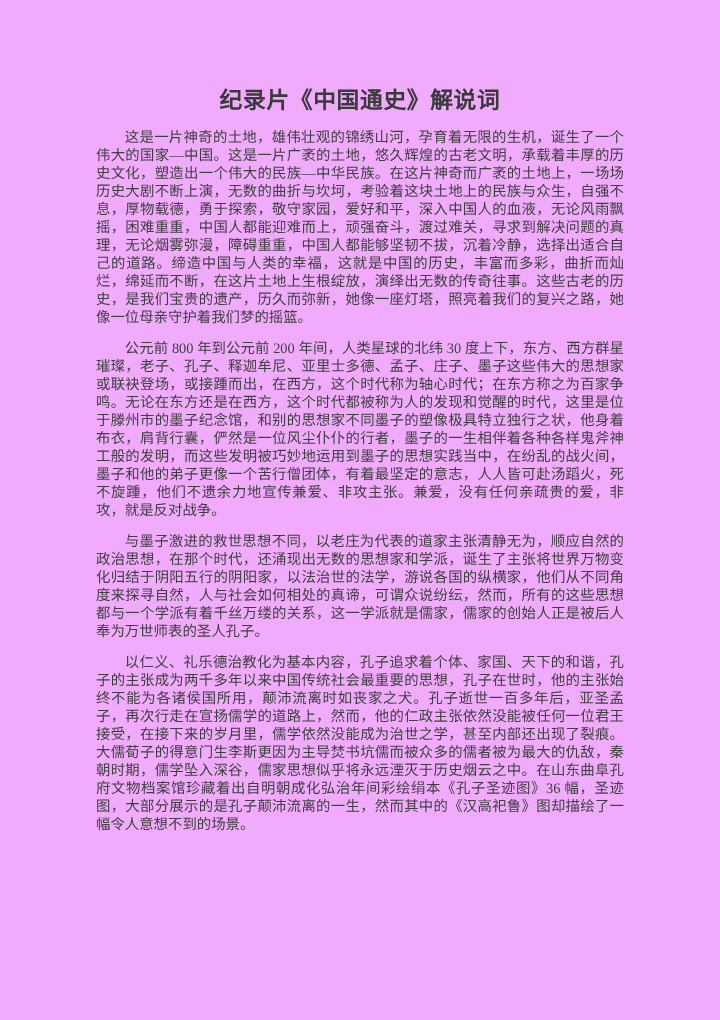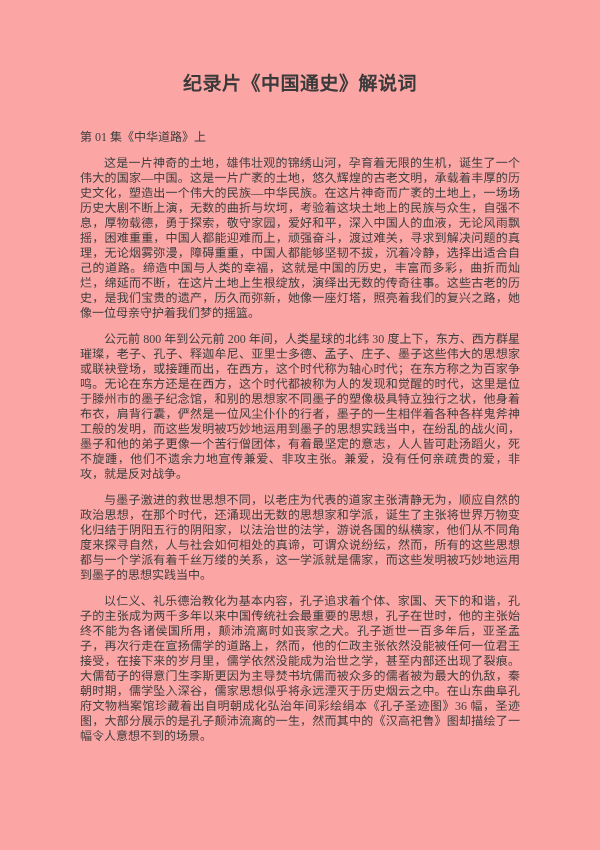--- a/index.html
+++ b/index.html
@@ -12,21 +12,21 @@
     height: 850px;
     overflow: hidden;
     font-family: "Liberation Serif", "DejaVu Serif", serif;
     color: #3d3d3d;
   }
   .page {
     box-sizing: border-box;
     width: 600px;
     height: 850px;
     padding: 68px 80px 30px 80px;
-    background: #fca5a5;
+    background: #f0abfc;
   }
   .doc-title {
     margin: 0;
     font-family: "Liberation Sans", "DejaVu Sans", sans-serif;
     font-size: 19px;
     font-weight: bold;
     text-align: center;
     letter-spacing: 0.5px;
     color: #3a3a3a;
   }
@@ -52,21 +52,20 @@
     text-indent: 2em;
     color: #3f3f3f;
     word-break: break-all;
   }
 </style>
 </head>
 <body>
 
 <div class="page">
   <h1 class="doc-title">纪录片《中国通史》解说词</h1>
-  <div class="section-heading">第 01 集《中华道路》上</div>
   <div class="body-text">
     <p class="para">这是一片神奇的土地，雄伟壮观的锦绣山河，孕育着无限的生机，诞生了一个伟大的国家—中国。这是一片广袤的土地，悠久辉煌的古老文明，承载着丰厚的历史文化，塑造出一个伟大的民族—中华民族。在这片神奇而广袤的土地上，一场场历史大剧不断上演，无数的曲折与坎坷，考验着这块土地上的民族与众生，自强不息，厚物载德，勇于探索，敬守家园，爱好和平，深入中国人的血液，无论风雨飘摇，困难重重，中国人都能迎难而上，顽强奋斗，渡过难关，寻求到解决问题的真理，无论烟雾弥漫，障碍重重，中国人都能够坚韧不拔，沉着冷静，选择出适合自己的道路。缔造中国与人类的幸福，这就是中国的历史，丰富而多彩，曲折而灿烂，绵延而不断，在这片土地上生根绽放，演绎出无数的传奇往事。这些古老的历史，是我们宝贵的遗产，历久而弥新，她像一座灯塔，照亮着我们的复兴之路，她像一位母亲守护着我们梦的摇篮。</p>
     <p class="para">公元前 800 年到公元前 200 年间，人类星球的北纬 30 度上下，东方、西方群星璀璨，老子、孔子、释迦牟尼、亚里士多德、孟子、庄子、墨子这些伟大的思想家或联袂登场，或接踵而出，在西方，这个时代称为轴心时代；在东方称之为百家争鸣。无论在东方还是在西方，这个时代都被称为人的发现和觉醒的时代，这里是位于滕州市的墨子纪念馆，和别的思想家不同墨子的塑像极具特立独行之状，他身着布衣，肩背行囊，俨然是一位风尘仆仆的行者，墨子的一生相伴着各种各样鬼斧神工般的发明，而这些发明被巧妙地运用到墨子的思想实践当中，在纷乱的战火间，墨子和他的弟子更像一个苦行僧团体，有着最坚定的意志，人人皆可赴汤蹈火，死不旋踵，他们不遗余力地宣传兼爱、非攻主张。兼爱，没有任何亲疏贵的爱，非攻，就是反对战争。</p>
-    <p class="para">与墨子激进的救世思想不同，以老庄为代表的道家主张清静无为，顺应自然的政治思想，在那个时代，还涌现出无数的思想家和学派，诞生了主张将世界万物变化归结于阴阳五行的阴阳家，以法治世的法学，游说各国的纵横家，他们从不同角度来探寻自然，人与社会如何相处的真谛，可谓众说纷纭，然而，所有的这些思想都与一个学派有着千丝万缕的关系，这一学派就是儒家，而这些发明被巧妙地运用到墨子的思想实践当中。</p>
+    <p class="para">与墨子激进的救世思想不同，以老庄为代表的道家主张清静无为，顺应自然的政治思想，在那个时代，还涌现出无数的思想家和学派，诞生了主张将世界万物变化归结于阴阳五行的阴阳家，以法治世的法学，游说各国的纵横家，他们从不同角度来探寻自然，人与社会如何相处的真谛，可谓众说纷纭，然而，所有的这些思想都与一个学派有着千丝万缕的关系，这一学派就是儒家，儒家的创始人正是被后人奉为万世师表的圣人孔子。</p>
     <p class="para">以仁义、礼乐德治教化为基本内容，孔子追求着个体、家国、天下的和谐，孔子的主张成为两千多年以来中国传统社会最重要的思想，孔子在世时，他的主张始终不能为各诸侯国所用，颠沛流离时如丧家之犬。孔子逝世一百多年后，亚圣孟子，再次行走在宣扬儒学的道路上，然而，他的仁政主张依然没能被任何一位君王接受，在接下来的岁月里，儒学依然没能成为治世之学，甚至内部还出现了裂痕。大儒荀子的得意门生李斯更因为主导焚书坑儒而被众多的儒者被为最大的仇敌，秦朝时期，儒学坠入深谷，儒家思想似乎将永远湮灭于历史烟云之中。在山东曲阜孔府文物档案馆珍藏着出自明朝成化弘治年间彩绘绢本《孔子圣迹图》36 幅，圣迹图，大部分展示的是孔子颠沛流离的一生，然而其中的《汉高祀鲁》图却描绘了一幅令人意想不到的场景。</p>
 
   </div>
 </div>
 
 </body></html>

